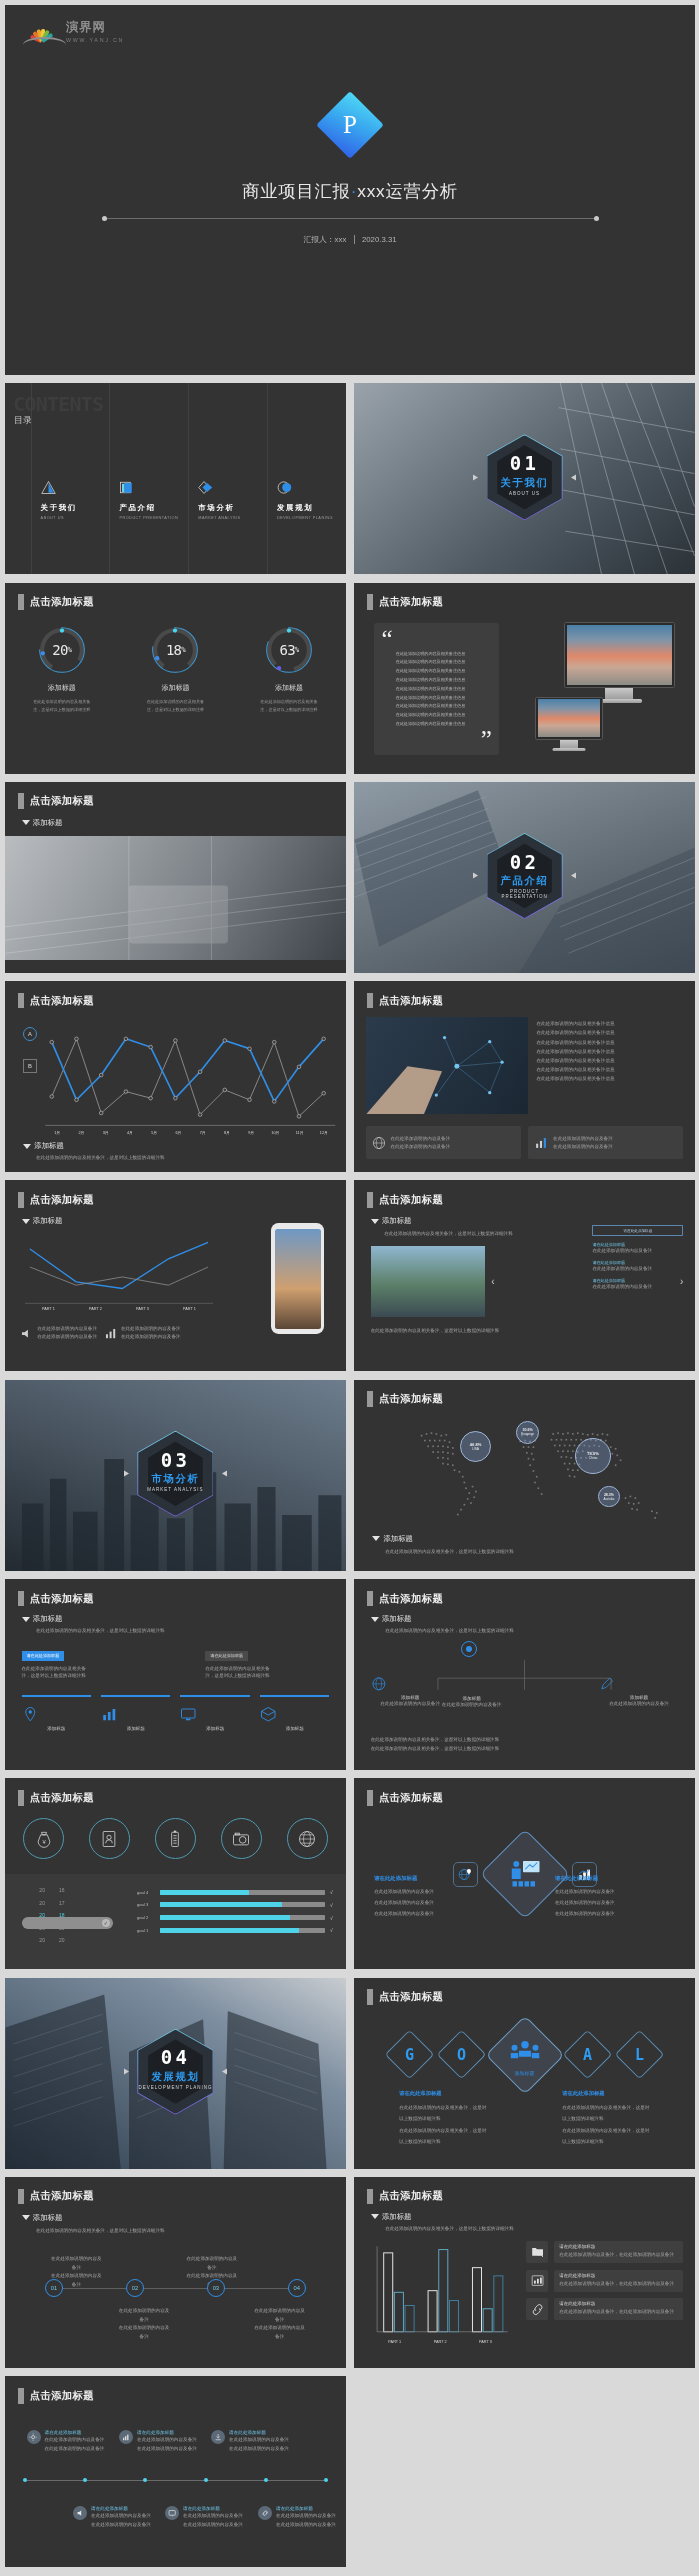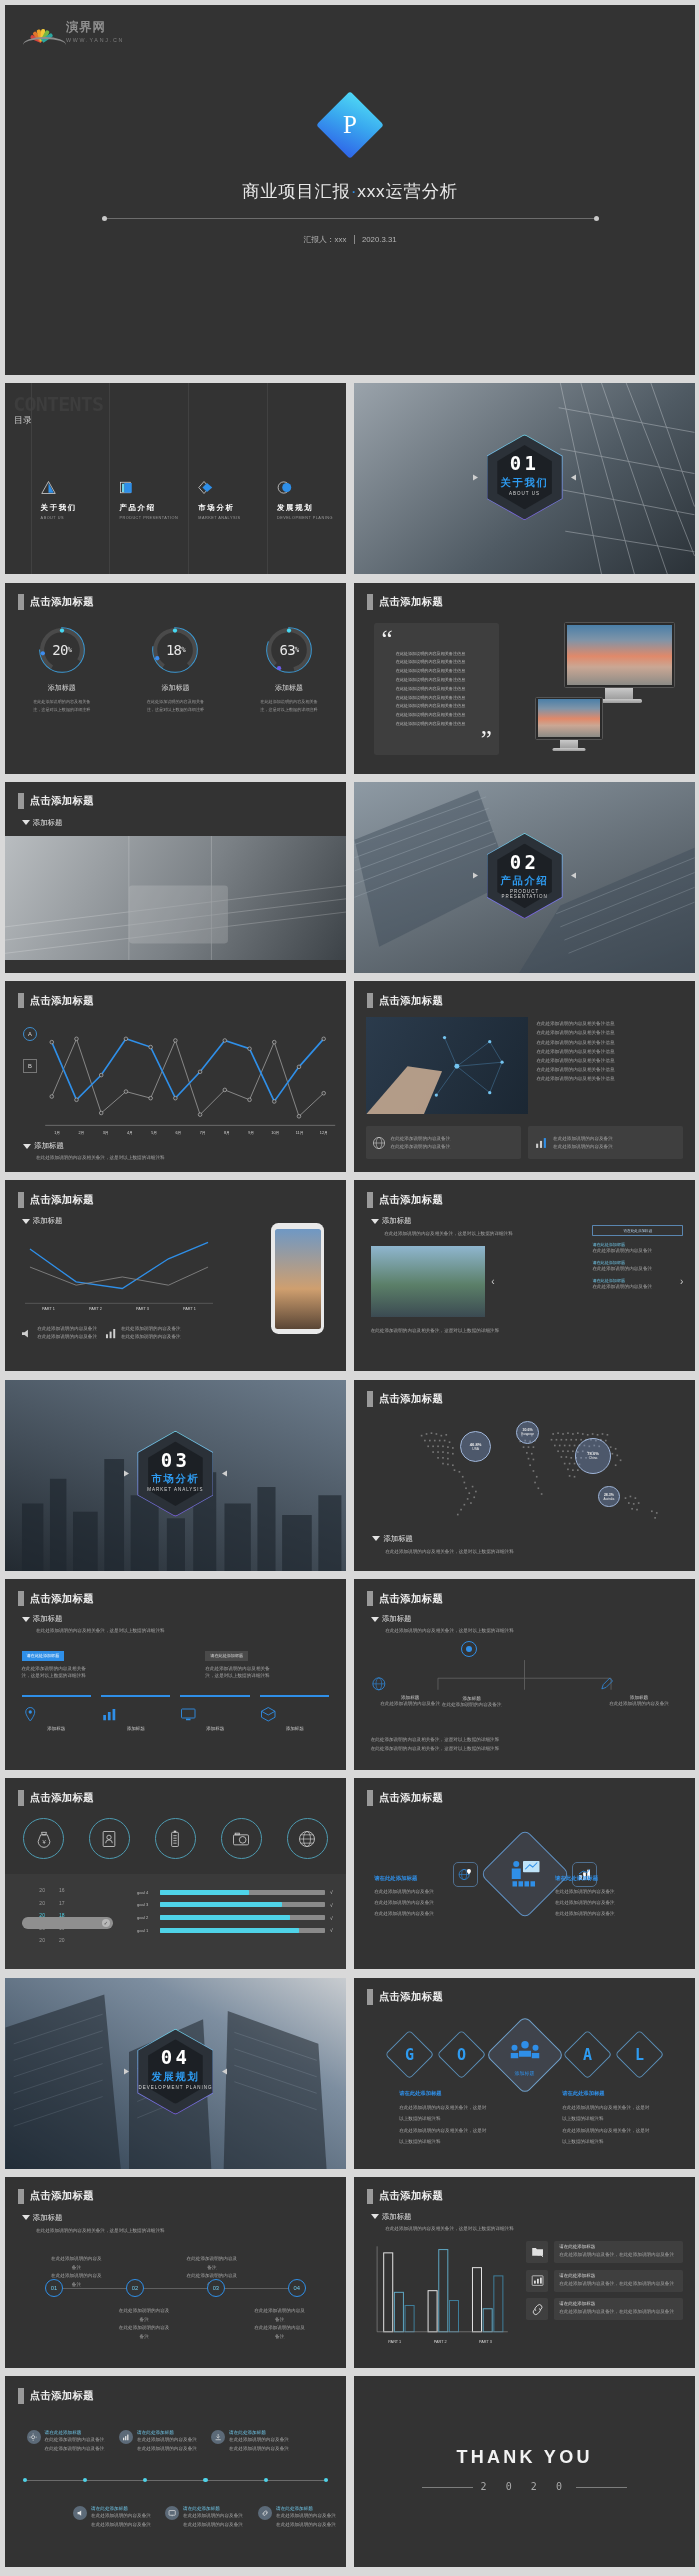--- a/index.html
+++ b/index.html
@@ -1366,26 +1366,16 @@
         <div>
           <div style="font-size:4.6px;color:#6fc6e8">请在此处添加标题</div>
           <div class="desc" style="line-height:2">
               <div>在此处添加说明的内容及备注</div>
               <div>在此处添加说明的内容及备注</div>
             </div>
         </div>
       </div>
     </div>
 
-    <div class="slide">
-      <div class="thx">
-        <h1>THANK  YOU</h1>
-        <div class="yr">
-          <u></u>
-            <b>2 0 2 0</b>
-            <u></u>
-        </div>
-      </div>
-    </div>
   </div>
 
 </div>
 
 
 </body></html>

